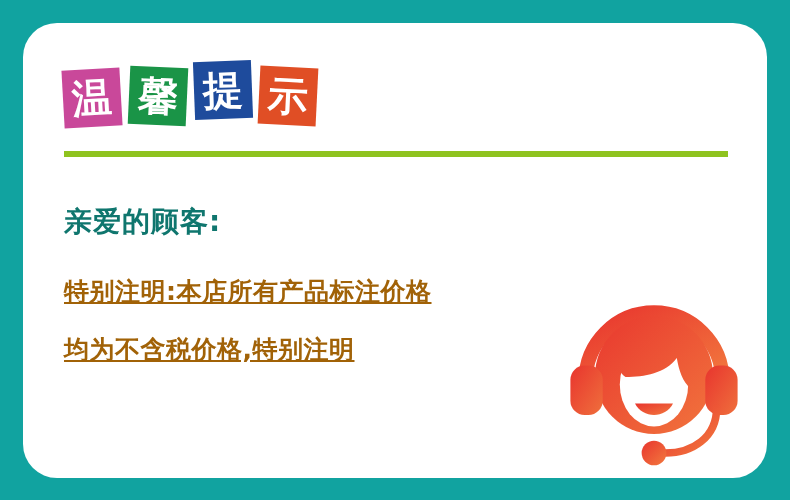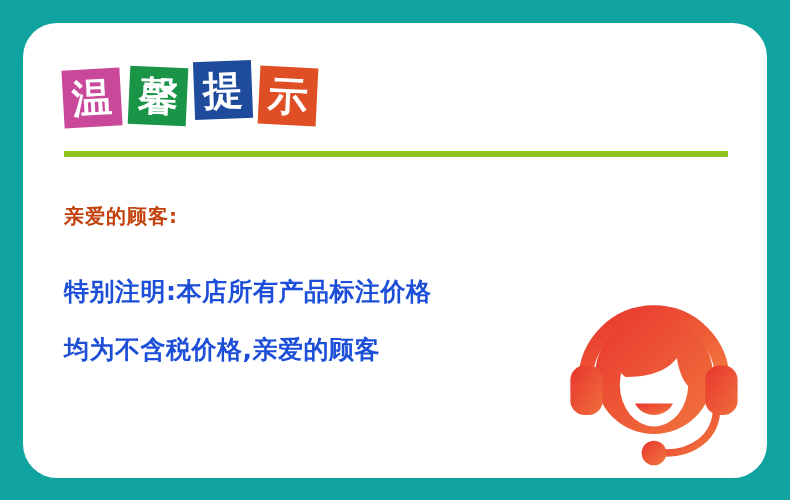--- a/index.html
+++ b/index.html
@@ -72,39 +72,40 @@
     width: 664px;
     height: 6px;
     background: #8fc31f;
   }
 
   
   .salutation {
     position: absolute;
     left: 41px;
     top: 180px;
-    font-size: 20px;
+    font-size: 28px;
     font-weight: 700;
-    color: #c2410c;
+    color: #0f766e;
     letter-spacing: 1px;
     white-space: nowrap;
   }
   .body-lines {
     position: absolute;
     left: 41px;
     top: 240px;
     width: 500px;
   }
   .body-line {
     font-size: 25px;
     font-weight: 700;
-    color: #1d4ed8;
+    color: #a16207;
     letter-spacing: 0.5px;
     line-height: 58px;
     white-space: nowrap;
+    text-decoration: underline;
   }
 
   
   .operator {
     position: absolute;
     right: 18px;
     bottom: 6px;
     width: 190px;
     height: 190px;
   }
@@ -133,21 +134,21 @@
         <span>示</span>
       </div>
     </div>
 
     <div class="divider"></div>
 
     <div class="salutation">亲爱的顾客:</div>
 
     <div class="body-lines">
       <div class="body-line">特别注明:本店所有产品标注价格</div>
-      <div class="body-line">均为不含税价格,亲爱的顾客</div>
+      <div class="body-line">均为不含税价格,特别注明</div>
     </div>
 
     <div class="operator">
       <svg viewBox="0 0 200 200" xmlns="http://www.w3.org/2000/svg" aria-hidden="true">
         <defs>
           <linearGradient id="g1" x1="0" y1="0" x2="1" y2="1">
             <stop offset="0%" stop-color="#e8352e"></stop>
             <stop offset="100%" stop-color="#f2793e"></stop>
           </linearGradient>
           <linearGradient id="g2" x1="0" y1="0" x2="1" y2="1">

